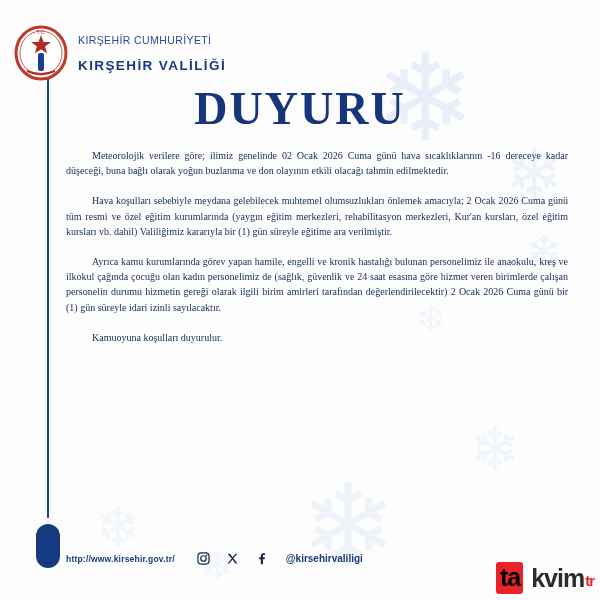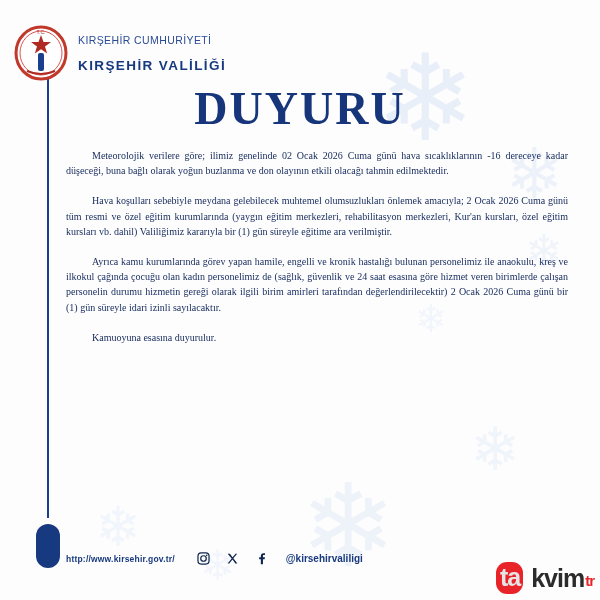--- a/index.html
+++ b/index.html
@@ -173,23 +173,23 @@
     display: flex;
     align-items: center;
     font-family: "Liberation Sans", sans-serif;
     font-weight: bold;
     font-size: 25px;
     letter-spacing: -1px;
     color: #ffffff;
   }
   .wm-red {
     background: #e8232a;
-    color: #e5e5e5;
+    color: #000000;
     padding: 1px 3px 2px 4px;
-    border-radius: 11px;
+    border-radius: 3px;
     display: inline-block;
   }
   .wm-rest {
     color: #2b2b2b;
     margin-left: 8px;
   }
   .wm-tr {
     font-size: 15px;
     color: #e8232a;
     align-self: flex-start;
@@ -230,21 +230,21 @@
       <div class="org-line2">KIRŞEHİR VALİLİĞİ</div>
     </div>
   </div>
 
   <div class="title">DUYURU</div>
 
   <div class="body">
     <p>Meteorolojik verilere göre; ilimiz genelinde 02 Ocak 2026 Cuma günü hava sıcaklıklarının -16 dereceye kadar düşeceği, buna bağlı olarak yoğun buzlanma ve don olayının etkili olacağı tahmin edilmektedir.</p>
     <p>Hava koşulları sebebiyle meydana gelebilecek muhtemel olumsuzlukları önlemek amacıyla; 2 Ocak 2026 Cuma günü tüm resmi ve özel eğitim kurumlarında (yaygın eğitim merkezleri, rehabilitasyon merkezleri, Kur'an kursları, özel eğitim kursları vb. dahil) Valiliğimiz kararıyla bir (1) gün süreyle eğitime ara verilmiştir.</p>
     <p>Ayrıca kamu kurumlarında görev yapan hamile, engelli ve kronik hastalığı bulunan personelimiz ile anaokulu, kreş ve ilkokul çağında çocuğu olan kadın personelimiz de (sağlık, güvenlik ve 24 saat esasına göre hizmet veren birimlerde çalışan personelin durumu hizmetin gereği olarak ilgili birim amirleri tarafından değerlendirilecektir) 2 Ocak 2026 Cuma günü bir (1) gün süreyle idari izinli sayılacaktır.</p>
-    <p class="last">Kamuoyuna esasına duyurulur.</p>
+    <p class="last">Kamuoyuna koşulları duyurulur.</p>
   </div>
 
   <div class="footer">
     <span class="footer-url">http://www.kirsehir.gov.tr/</span>
 
     <span class="sm-icon">
       <svg viewBox="0 0 16 16" width="13" height="13" aria-hidden="true">
         <rect x="1.2" y="1.2" width="13.6" height="13.6" rx="4" fill="none" stroke="#11264f" stroke-width="1.5"></rect>
         <circle cx="8" cy="8" r="3.4" fill="none" stroke="#11264f" stroke-width="1.5"></circle>
         <circle cx="12" cy="4" r="1" fill="#11264f"></circle>

